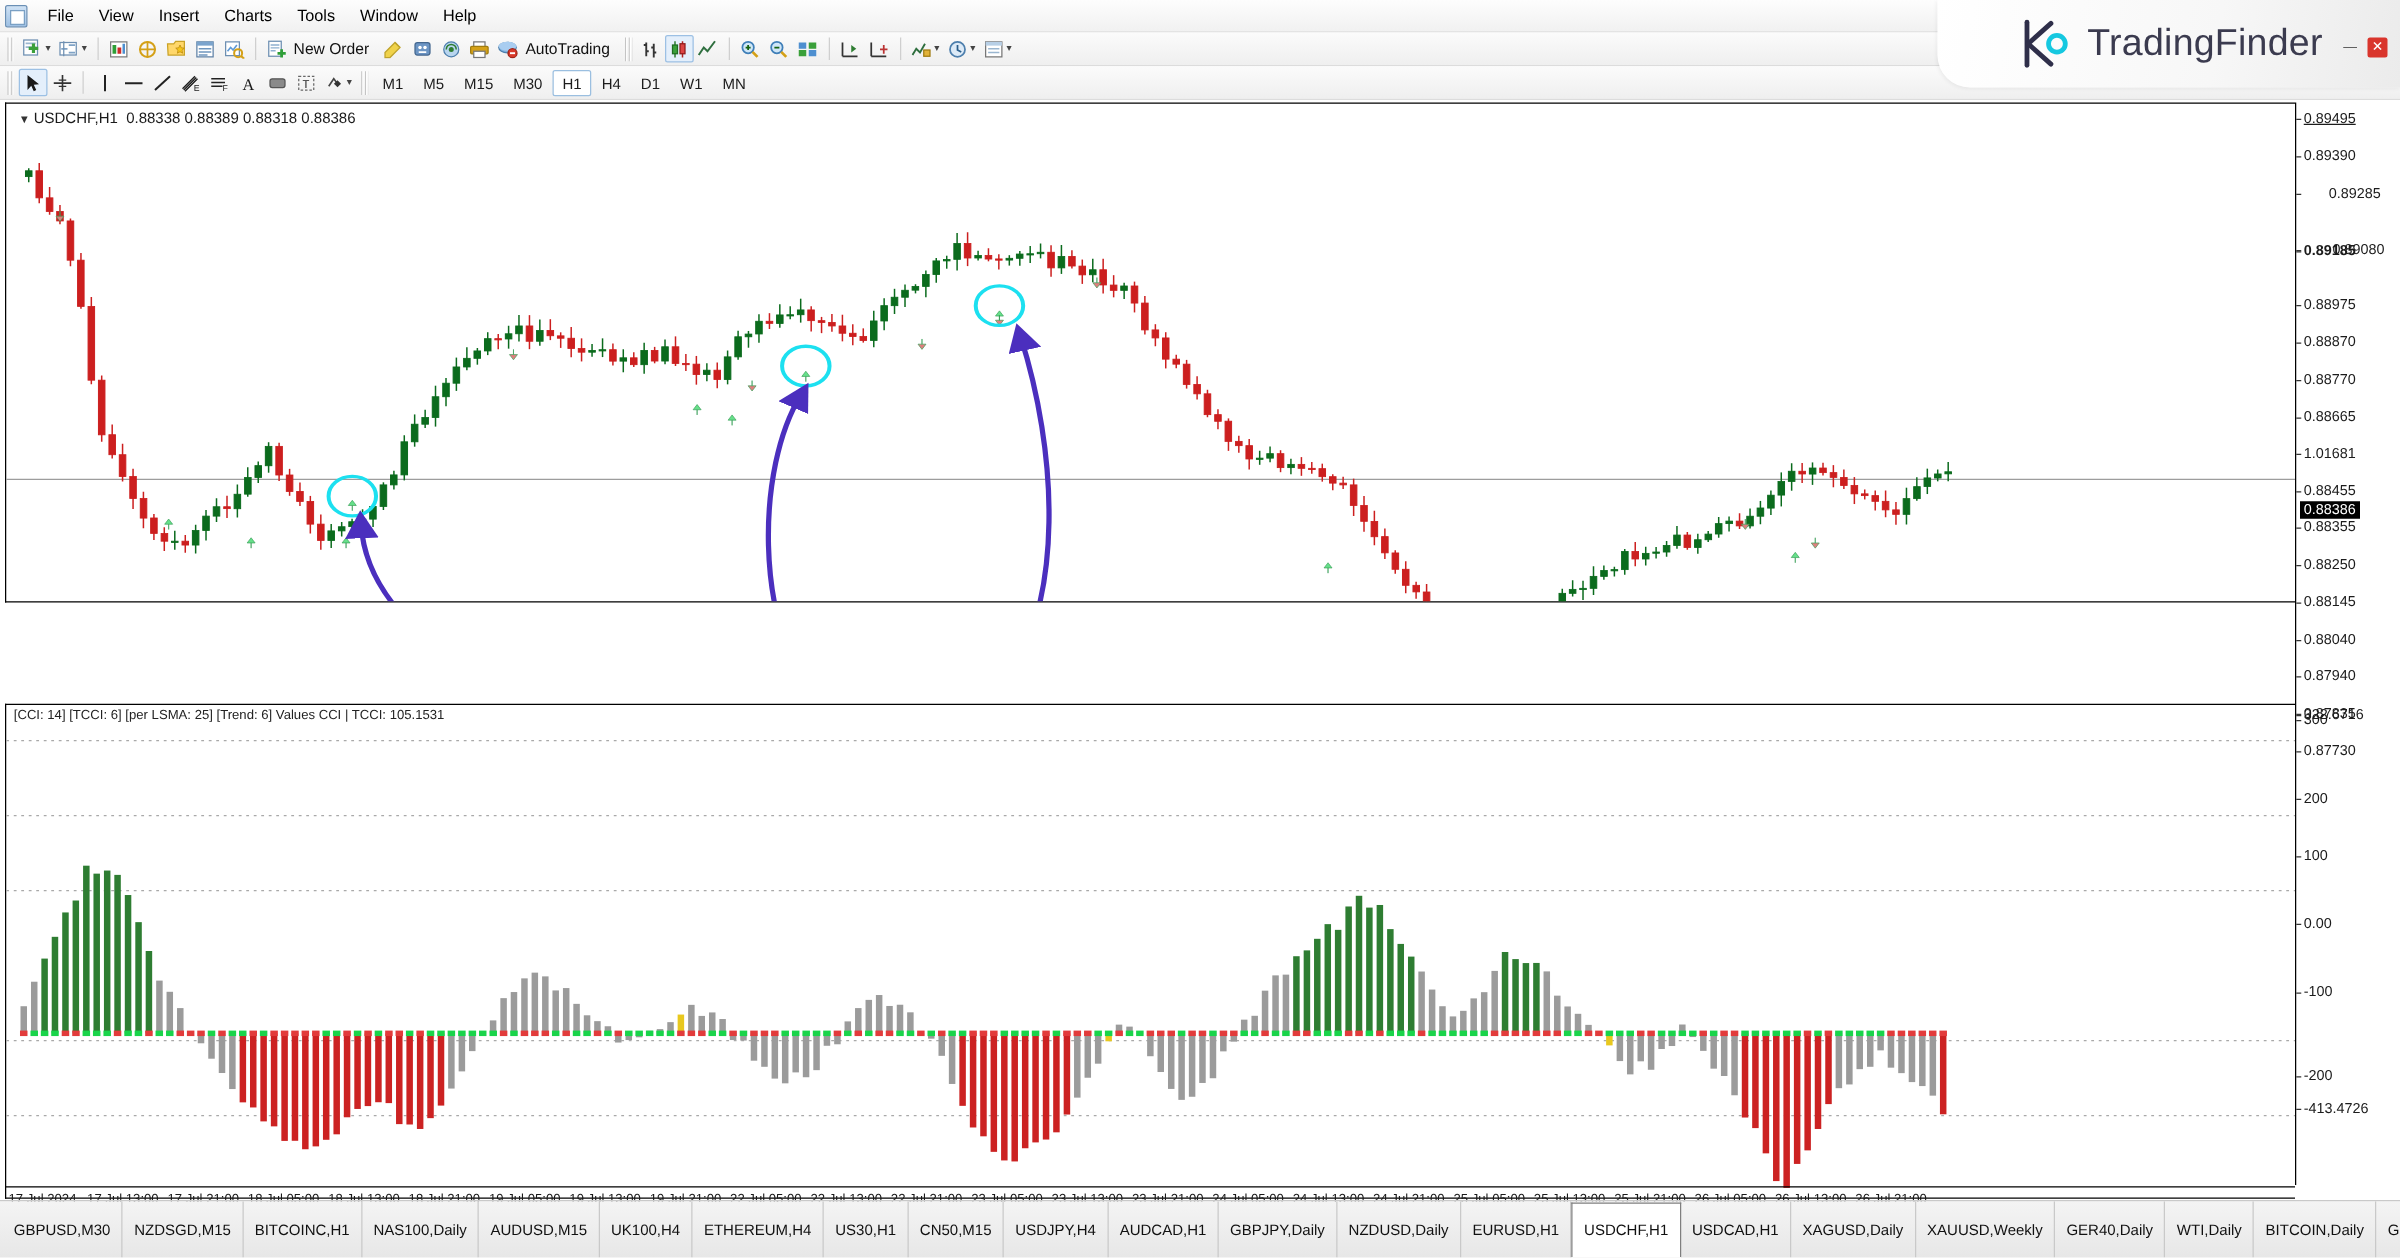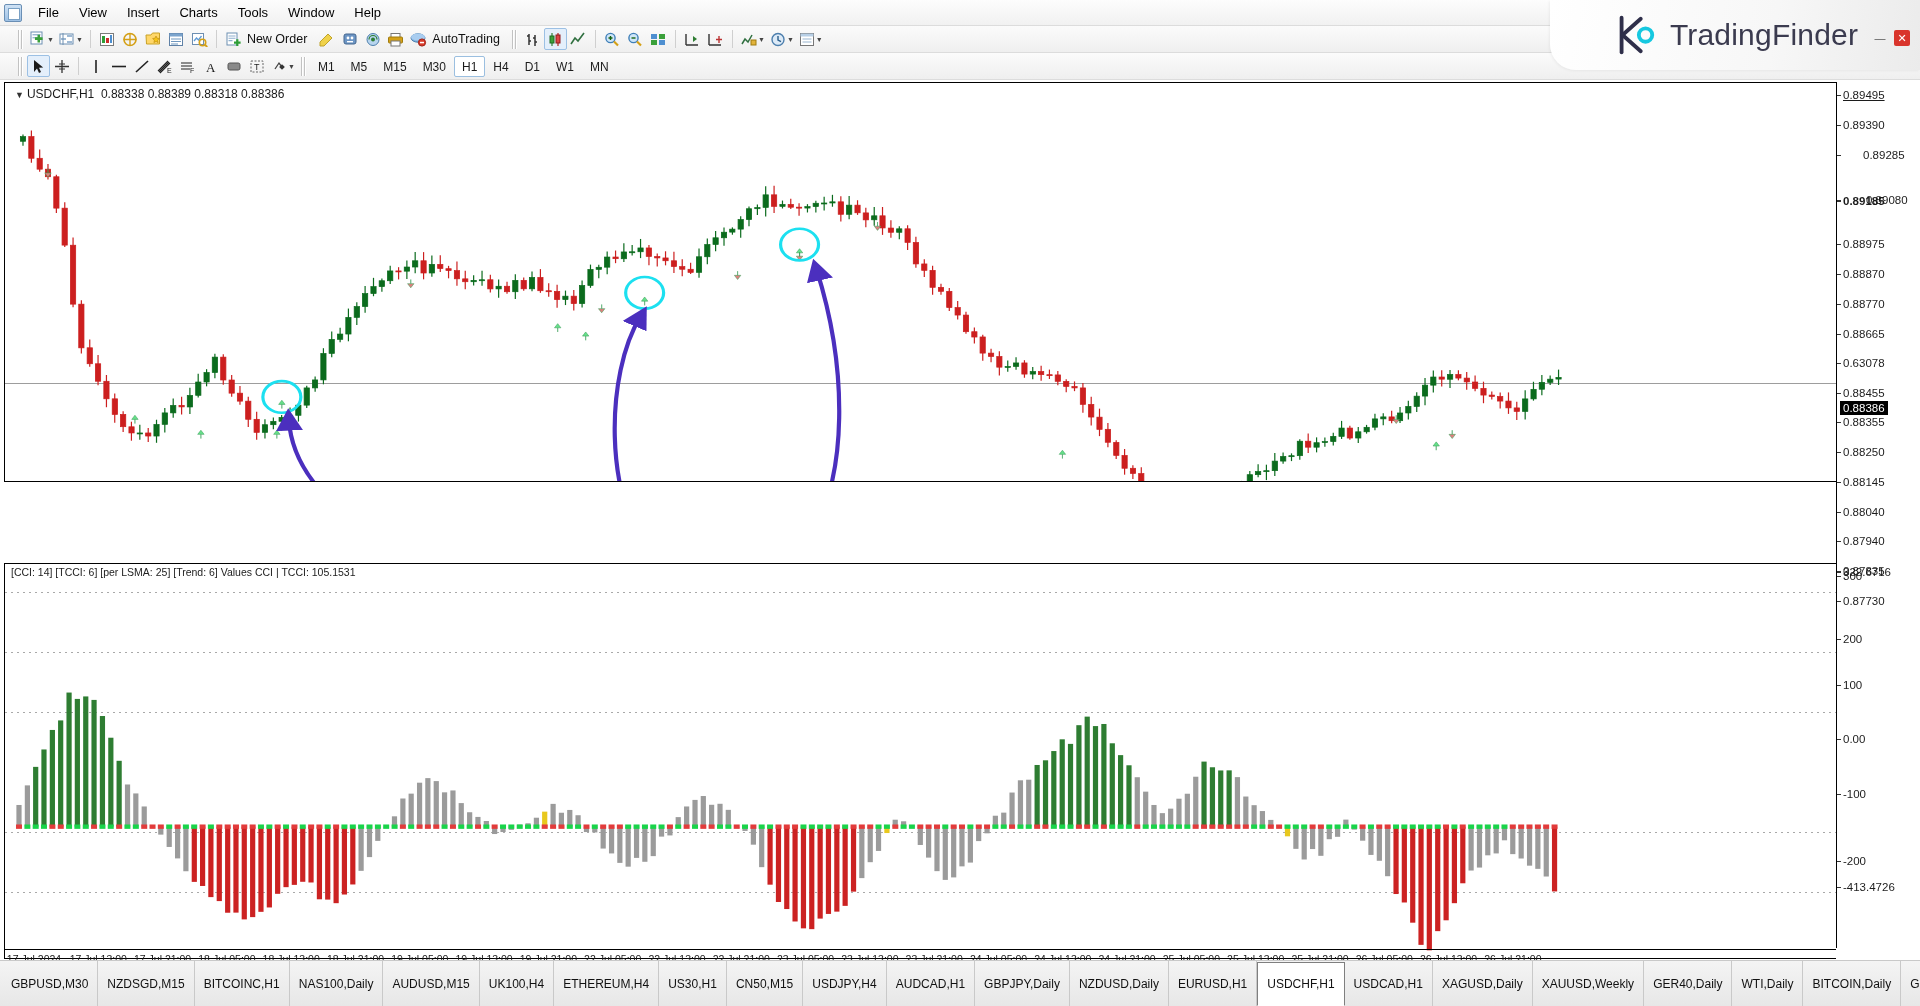--- a/index.html
+++ b/index.html
@@ -53,21 +53,21 @@
   .win-btns { position: absolute; right: 10px; top: 30px; display: flex; gap: 6px; z-index: 50; }
   .win-btn { width: 16px; height: 16px; font-size: 11px; line-height: 16px; text-align: center; color: #555; }
   .win-btn.close { background: #d9352c; color: #fff; border-radius: 2px; }
 
   
   .toolbar {
     height: 27px;
     background: linear-gradient(#fbfbfb, #efefef);
     border-bottom: 1px solid #dcdcdc;
     display: flex; align-items: center;
-    padding-left: 14px;
+    padding-left: 2px;
     position: relative;
   }
   .tb-grip {
     width: 7px; height: 19px; margin: 0 3px;
     background-image: linear-gradient(90deg, #c2c2c2 1px, transparent 1px),
                       linear-gradient(90deg, #ffffff 1px, transparent 1px);
     background-size: 3px 100%, 3px 100%;
     background-position: 1px 0, 2px 0;
     flex: 0 0 auto;
   }
@@ -1286,21 +1286,21 @@
   <div class="axis-col" id="axiscol">
       <div class="axis-tick" style="top: 13.45px; text-decoration: underline;">0.89495</div>
       <div class="axis-tick" style="top: 43.425px;">0.89390</div>
       <div class="axis-tick" style="top: 73.4px; padding-left: 20px;">0.89285</div>
       <div class="axis-tick" style="top: 119px; font-weight: bold;">0.89185</div>
       <div class="axis-tick" style="top: 118px; padding-left: 23px;">0.89080</div>
       <div class="axis-tick" style="top: 162.235px;">0.88975</div>
       <div class="axis-tick" style="top: 192.21px;">0.88870</div>
       <div class="axis-tick" style="top: 221.64px;">0.88770</div>
       <div class="axis-tick" style="top: 251.615px;">0.88665</div>
-      <div class="axis-tick" style="top: 281.045px;">0.63078</div>
+      <div class="axis-tick" style="top: 281.045px;">1.01681</div>
       <div class="axis-tick" style="top: 311.02px;">0.88455</div>
       <div class="axis-tick" style="top: 340.45px;">0.88355</div>
       <div class="axis-tick" style="top: 370.425px;">0.88250</div>
       <div class="axis-tick" style="top: 399.855px;">0.88145</div>
       <div class="axis-tick" style="top: 429.83px;">0.88040</div>
       <div class="axis-tick" style="top: 459.26px;">0.87940</div>
       <div class="axis-tick" style="top: 489.235px;">0.87835</div>
       <div class="axis-tick" style="top: 518.665px;">0.87730</div>
       <div class="axis-tick highlight" style="top: 325.735px;">0.88386</div>
       <div class="axis-tick" style="top: 489.68px;">322.6716</div>

